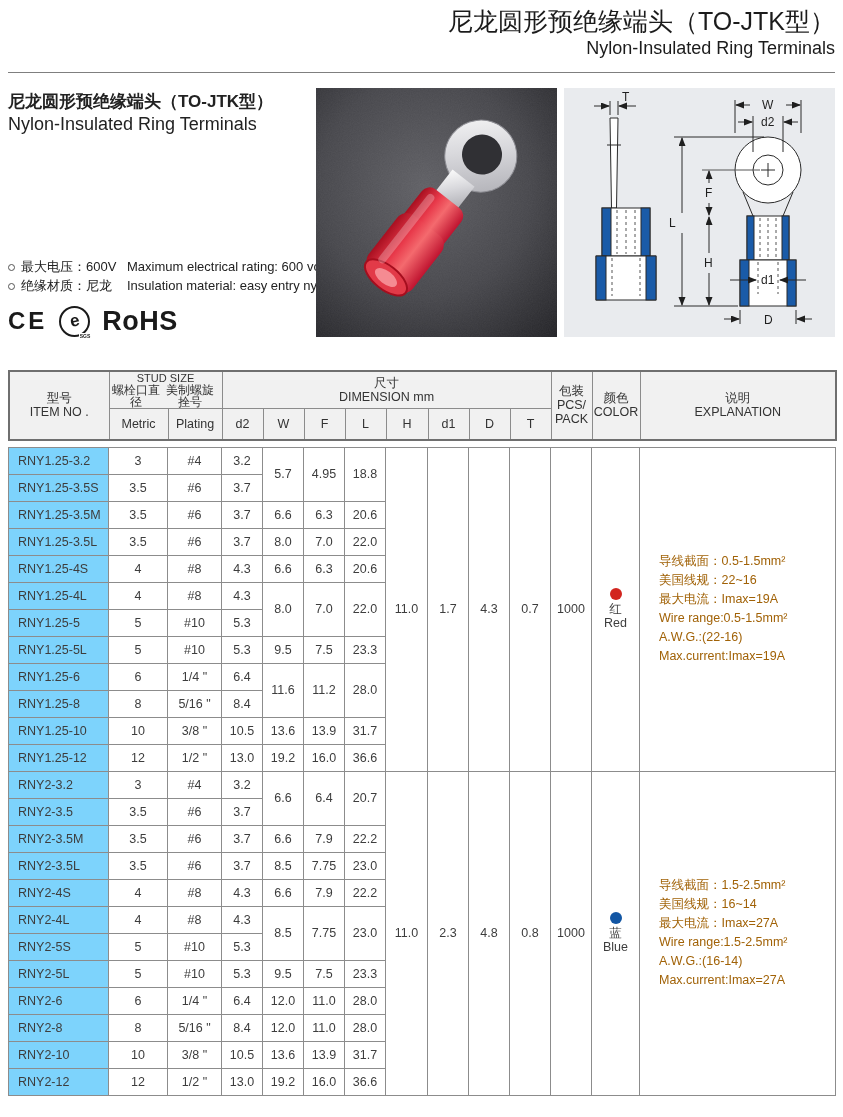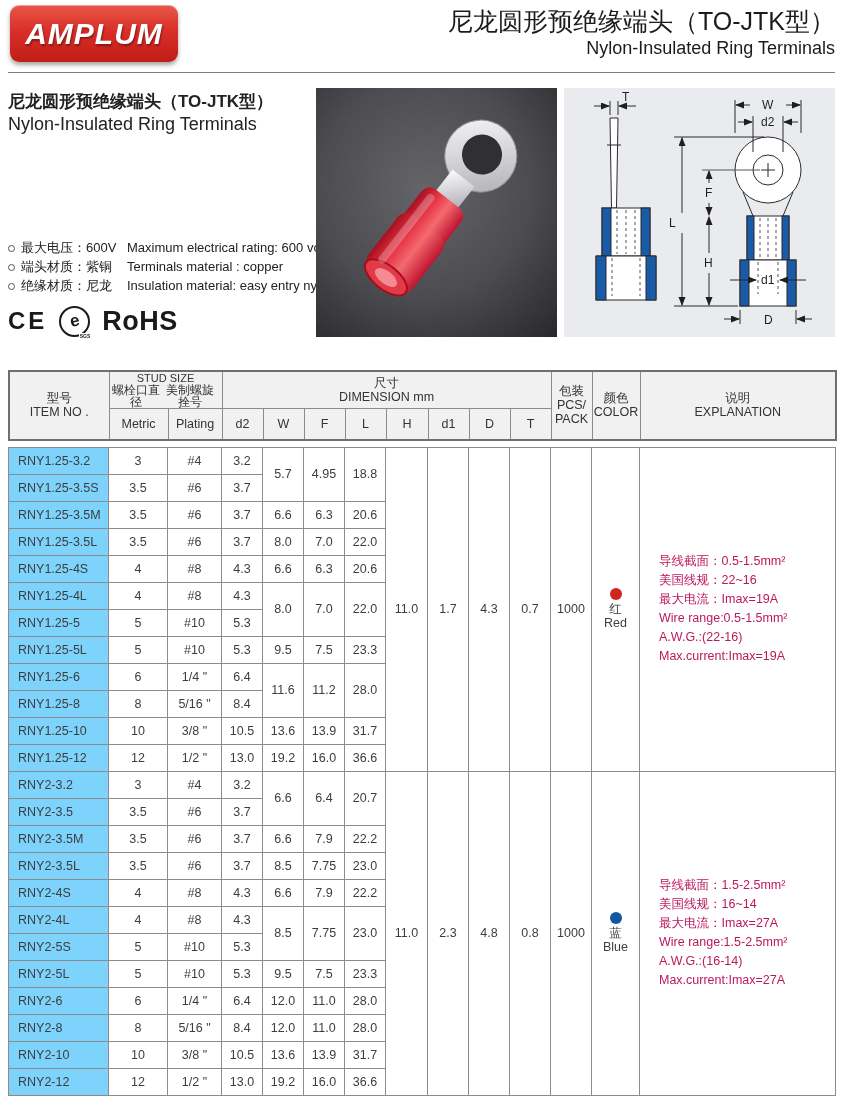--- a/index.html
+++ b/index.html
@@ -48,54 +48,46 @@
   .htable tr.r1 { height:29px; }
   .htable tr.r2 { height:31px; }
   .stud-top { font-size:11px; line-height:12px; }
   .stud-cn { font-size:12px; line-height:12px; display:flex; justify-content:space-around; padding:0 2px; }
   table.btable { border:1px solid #8c8c8c; }
   .btable tr { height:27px; }
   .btable td { font-size:12.5px; }
   .btable td.item { background:#7dd3fc; text-align:left; padding-left:9px; }
   .btable td.colorcell { line-height:14px; font-size:12.5px; }
   .btable td.colorcell .dot { display:block; width:12px; height:12px; border-radius:50%; margin:0 auto 2px auto; }
-  .btable td.expl { text-align:left; padding-left:19px; font-size:12.5px; line-height:19px; color:#be185d; }
+  .btable td.expl { text-align:left; padding-left:19px; font-size:12.5px; line-height:19px; color:#a16207; }
 
   
   .dim-label { font-size:12px; fill:#1f1f1f; font-family:"Liberation Sans",sans-serif; }
 </style>
 </head>
 <body>
 
 <div id="page">
 
-  <div class="logo">
-    <span>AMPLUM</span>
-  </div>
   <div class="titles">
     <div class="title-cn">尼龙圆形预绝缘端头（TO-JTK型）</div>
     <div class="title-en">Nylon-Insulated Ring Terminals</div>
   </div>
   <div class="top-divider"></div>
 
   <div class="intro-row">
 
     <div class="info-col">
       <div class="info-title-cn">尼龙圆形预绝缘端头（TO-JTK型）</div>
       <div class="info-title-en">Nylon-Insulated Ring Terminals</div>
       <div class="specs">
         <div class="spec-row">
           <span class="spec-bullet"></span>
           <span class="spec-cn">最大电压：600V</span>
           <span class="spec-en">Maximum electrical rating: 600 volts</span>
-        </div>
-        <div class="spec-row">
-          <span class="spec-bullet"></span>
-          <span class="spec-cn">端头材质：紫铜</span>
-          <span class="spec-en">Terminals material : copper</span>
         </div>
         <div class="spec-row">
           <span class="spec-bullet"></span>
           <span class="spec-cn">绝缘材质：尼龙</span>
           <span class="spec-en">Insulation material: easy entry nylon</span>
         </div>
       </div>
       <div class="certs">
         <span class="ce">CE</span>
         <span class="emark">

